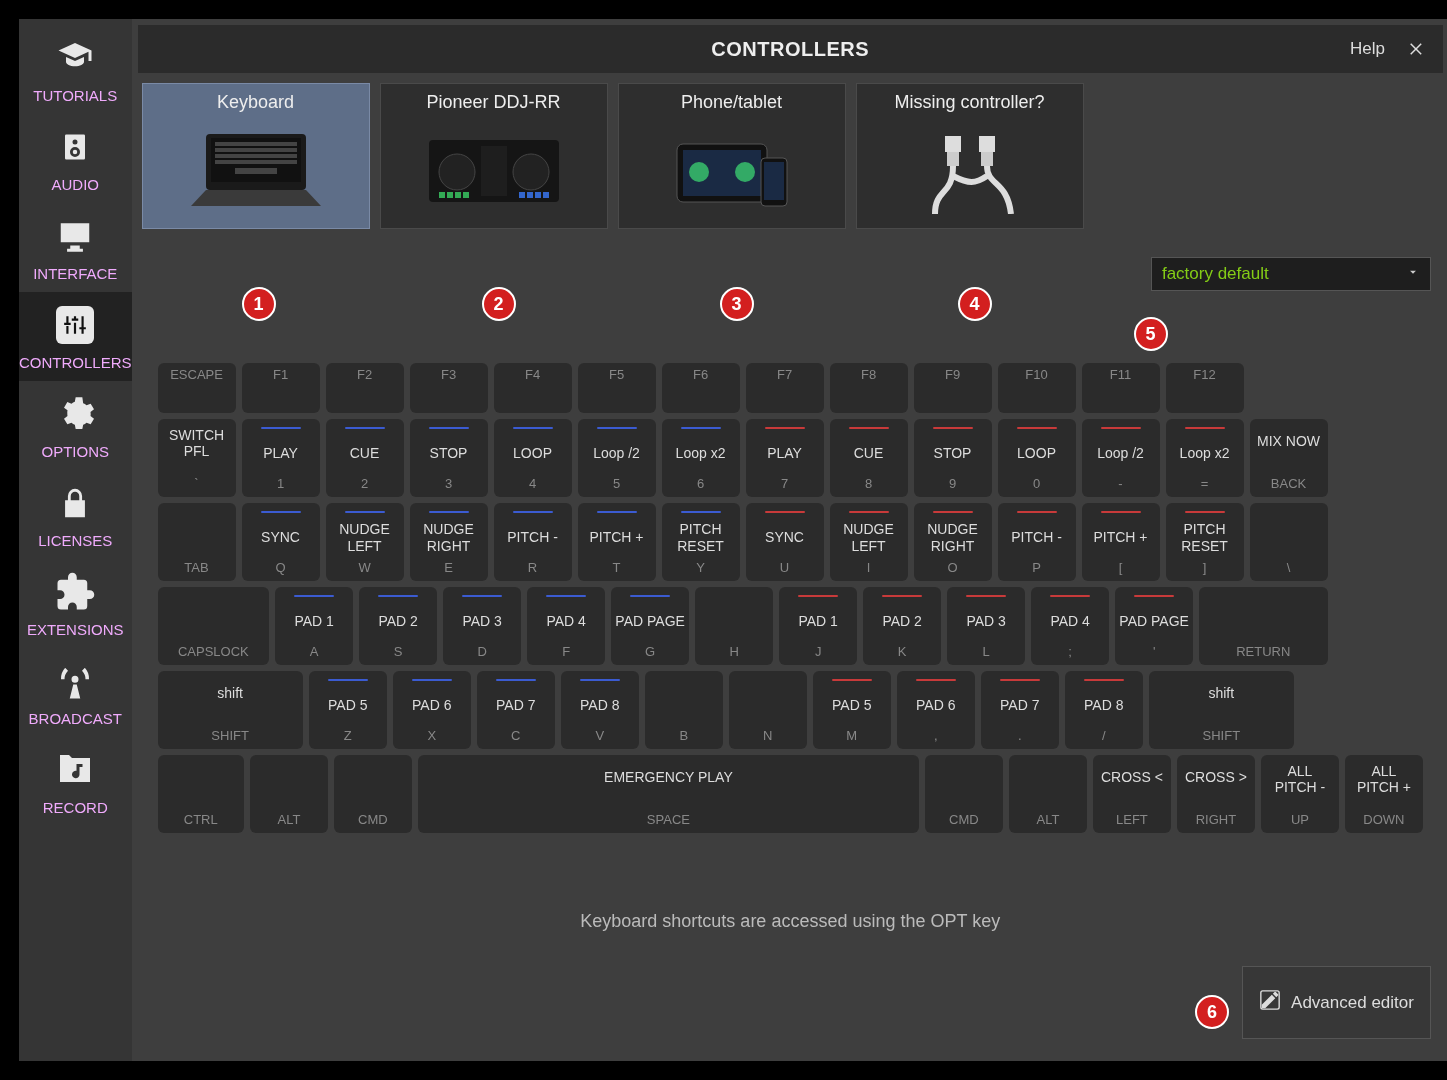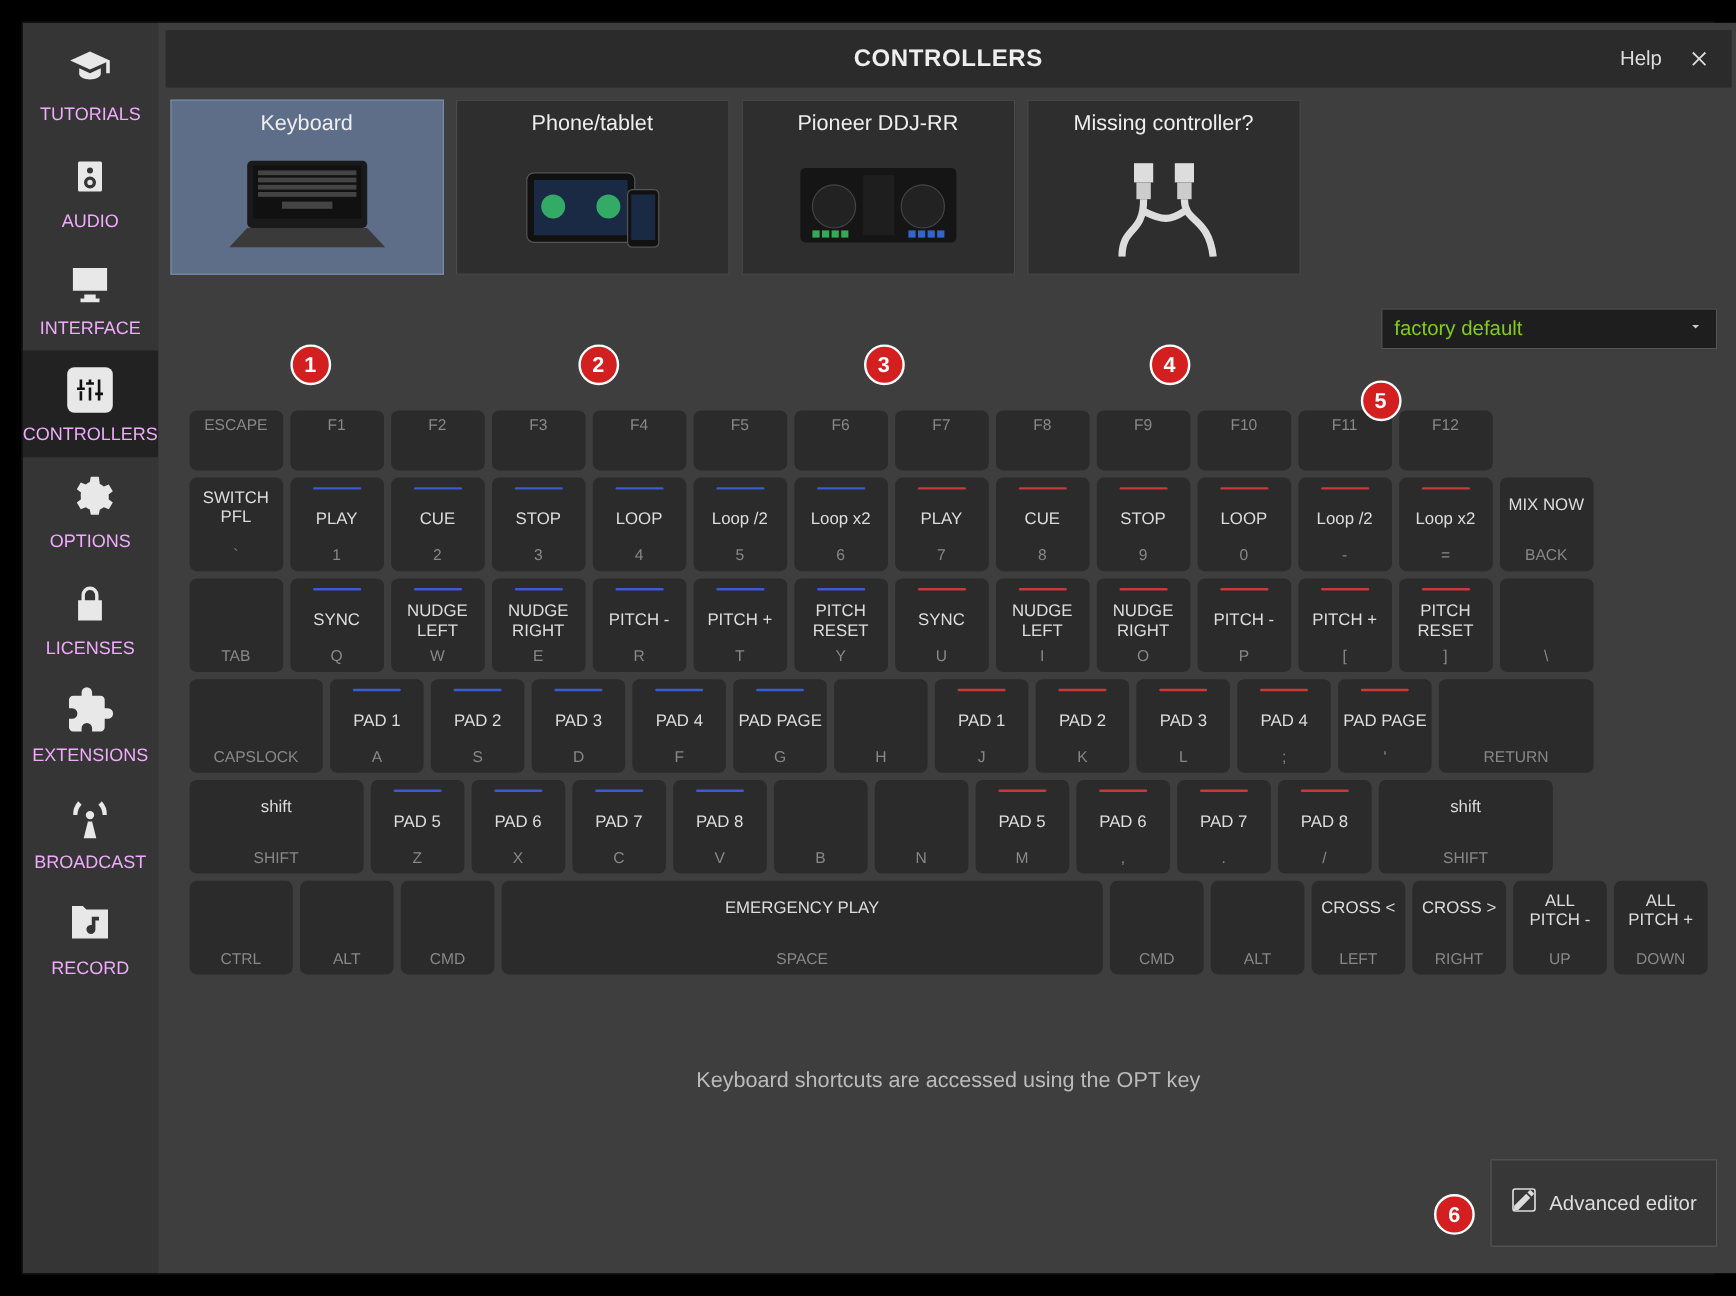--- a/index.html
+++ b/index.html
@@ -129,21 +129,21 @@
   .preset-row {
     display:flex; justify-content:flex-end; margin-top:28px; padding-right:10px;
   }
   .preset {
     width:280px; height:34px; background:#1e1e1e; border:1px solid #555;
     display:flex; align-items:center; justify-content:space-between;
     padding:0 10px; color:#84cc16; font-size:17px; cursor:pointer;
   }
 
   
-  .kbd-area { margin-top:35px; padding:16px 18px; }
+  .kbd-area { margin-top:56px; padding:16px 18px; }
   .krow { display:flex; gap:6px; margin-bottom:6px; }
   .key {
     background:#2b2b2b; border-radius:6px;
     display:flex; flex-direction:column; align-items:center; justify-content:space-between;
     padding:8px 4px 6px; height:78px; width:78px;
     color:#ddd; font-size:13px;
   }
   .key .kf { font-size:14px; text-align:center; line-height:1.15; min-height:28px; display:flex; align-items:center; justify-content:center; }
   .key .kl { font-size:13px; color:#888; }
   .key.func { height:50px; padding:4px; }
@@ -265,35 +265,20 @@
                 <rect x="25" y="6" width="100" height="56" rx="4" fill="#1a1a1a"></rect>
                 <rect x="30" y="10" width="90" height="44" fill="#111"></rect>
                 <g fill="#444">
                   <rect x="34" y="14" width="82" height="4"></rect>
                   <rect x="34" y="20" width="82" height="4"></rect>
                   <rect x="34" y="26" width="82" height="4"></rect>
                   <rect x="34" y="32" width="82" height="4"></rect>
                   <rect x="54" y="40" width="42" height="6"></rect>
                 </g>
                 <polygon points="10,78 140,78 125,62 25,62" fill="#3a3a3a"></polygon>
-              </svg>
-          </div>
-        </div>
-        <div class="card">
-          <div class="card-title">Phone/tablet</div>
-          <div class="card-illus">
-            <svg width="150" height="86" viewBox="0 0 150 86">
-                <rect x="20" y="16" width="90" height="58" rx="6" fill="#111" stroke="#555"></rect>
-                <rect x="26" y="22" width="78" height="46" fill="#1a2a44"></rect>
-                <g fill="#3a6">
-                  <circle cx="42" cy="44" r="10"></circle>
-                  <circle cx="88" cy="44" r="10"></circle>
-                </g>
-                <rect x="104" y="30" width="26" height="48" rx="4" fill="#111" stroke="#555"></rect>
-                <rect x="107" y="34" width="20" height="38" fill="#1a2a44"></rect>
               </svg>
           </div>
         </div>
         <div class="card">
           <div class="card-title">Pioneer DDJ-RR</div>
           <div class="card-illus">
             <svg width="150" height="86" viewBox="0 0 150 86">
                 <rect x="10" y="12" width="130" height="62" rx="4" fill="#151515"></rect>
                 <circle cx="38" cy="44" r="18" fill="#222" stroke="#444"></circle>
                 <circle cx="112" cy="44" r="18" fill="#222" stroke="#444"></circle>
@@ -307,20 +292,35 @@
                 <g fill="#36c">
                   <rect x="100" y="64" width="6" height="6"></rect>
                   <rect x="108" y="64" width="6" height="6"></rect>
                   <rect x="116" y="64" width="6" height="6"></rect>
                   <rect x="124" y="64" width="6" height="6"></rect>
                 </g>
               </svg>
           </div>
         </div>
         <div class="card">
+          <div class="card-title">Phone/tablet</div>
+          <div class="card-illus">
+            <svg width="150" height="86" viewBox="0 0 150 86">
+                <rect x="20" y="16" width="90" height="58" rx="6" fill="#111" stroke="#555"></rect>
+                <rect x="26" y="22" width="78" height="46" fill="#1a2a44"></rect>
+                <g fill="#3a6">
+                  <circle cx="42" cy="44" r="10"></circle>
+                  <circle cx="88" cy="44" r="10"></circle>
+                </g>
+                <rect x="104" y="30" width="26" height="48" rx="4" fill="#111" stroke="#555"></rect>
+                <rect x="107" y="34" width="20" height="38" fill="#1a2a44"></rect>
+              </svg>
+          </div>
+        </div>
+        <div class="card">
           <div class="card-title">Missing controller?</div>
           <div class="card-illus">
             <svg width="150" height="86" viewBox="0 0 150 86">
                 <rect x="50" y="8" width="16" height="16" fill="#ddd"></rect>
                 <rect x="52" y="24" width="12" height="14" fill="#ccc"></rect>
                 <rect x="84" y="8" width="16" height="16" fill="#ddd"></rect>
                 <rect x="86" y="24" width="12" height="14" fill="#ccc"></rect>
                 <path d="M58 38 C58 68, 40 60, 40 86" stroke="#ddd" stroke-width="6" fill="none"></path>
                 <path d="M92 38 C92 58, 112 52, 116 86" stroke="#ddd" stroke-width="6" fill="none"></path>
                 <path d="M58 48 C 74 56, 80 56, 92 48" stroke="#ddd" stroke-width="6" fill="none"></path>

